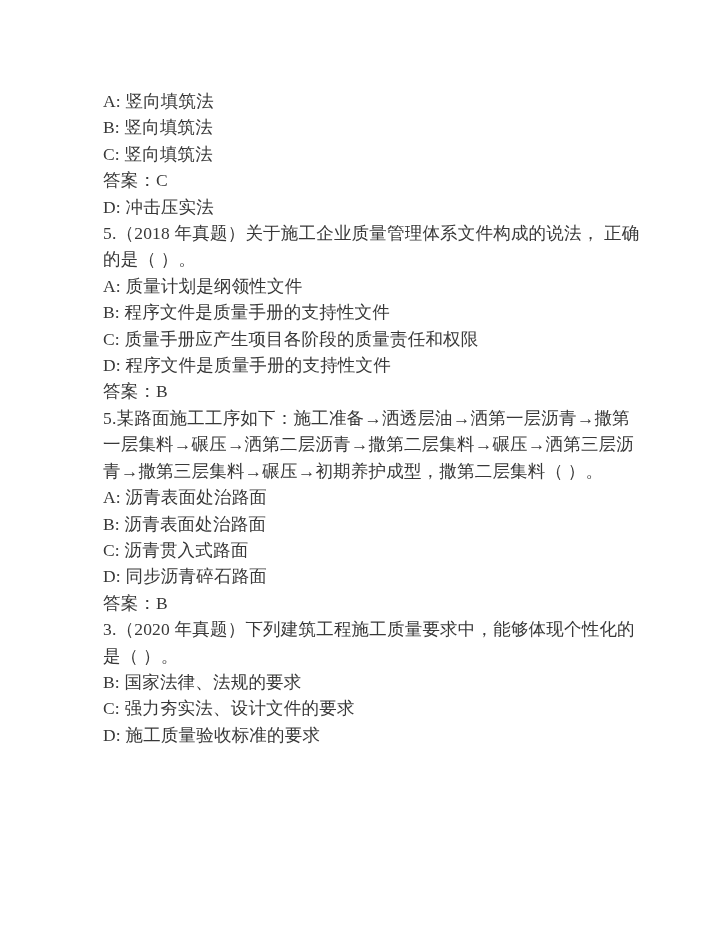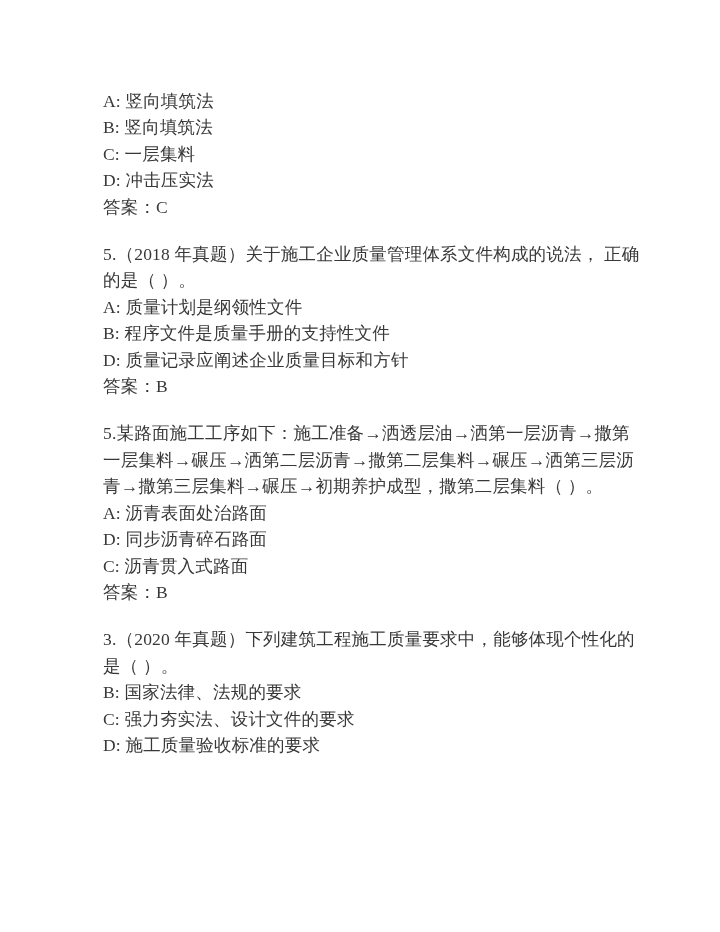--- a/index.html
+++ b/index.html
@@ -22,59 +22,60 @@
     position: absolute;
     left: 103px;
     top: 88px;
     width: 530px;
   }
   .block {
     margin: 0;
     padding: 0;
   }
   .block + .block {
-    margin-top: 21px;
   }
   .line {
     font-size: 17.5px;
     line-height: 26.4px;
     white-space: pre;
     letter-spacing: 0.2px;
   }
 </style>
 </head>
 <body>
 
 <div class="page">
   <div class="content">
 
     <div class="block">
       <div class="line">A: 竖向填筑法</div>
       <div class="line">B: 竖向填筑法</div>
-      <div class="line">C: 一层集料</div>
+      <div class="line">C: 竖向填筑法</div>
+      <div class="line">答案：C</div>
       <div class="line">D: 冲击压实法</div>
-      <div class="line">答案：C</div>
     </div>
 
     <div class="block">
       <div class="line">5.（2018 年真题）关于施工企业质量管理体系文件构成的说法， 正确</div>
       <div class="line">的是（ ）。</div>
       <div class="line">A: 质量计划是纲领性文件</div>
       <div class="line">B: 程序文件是质量手册的支持性文件</div>
-      <div class="line">D: 质量记录应阐述企业质量目标和方针</div>
+      <div class="line">C: 质量手册应产生项目各阶段的质量责任和权限</div>
+      <div class="line">D: 程序文件是质量手册的支持性文件</div>
       <div class="line">答案：B</div>
     </div>
 
     <div class="block">
       <div class="line">5.某路面施工工序如下：施工准备→洒透层油→洒第一层沥青→撒第</div>
       <div class="line">一层集料→碾压→洒第二层沥青→撒第二层集料→碾压→洒第三层沥</div>
       <div class="line">青→撒第三层集料→碾压→初期养护成型，撒第二层集料（ ）。</div>
       <div class="line">A: 沥青表面处治路面</div>
+      <div class="line">B: 沥青表面处治路面</div>
+      <div class="line">C: 沥青贯入式路面</div>
       <div class="line">D: 同步沥青碎石路面</div>
-      <div class="line">C: 沥青贯入式路面</div>
       <div class="line">答案：B</div>
     </div>
 
     <div class="block">
       <div class="line">3.（2020 年真题）下列建筑工程施工质量要求中，能够体现个性化的</div>
       <div class="line">是（ ）。</div>
       <div class="line">B: 国家法律、法规的要求</div>
       <div class="line">C: 强力夯实法、设计文件的要求</div>
       <div class="line">D: 施工质量验收标准的要求</div>
     </div>

